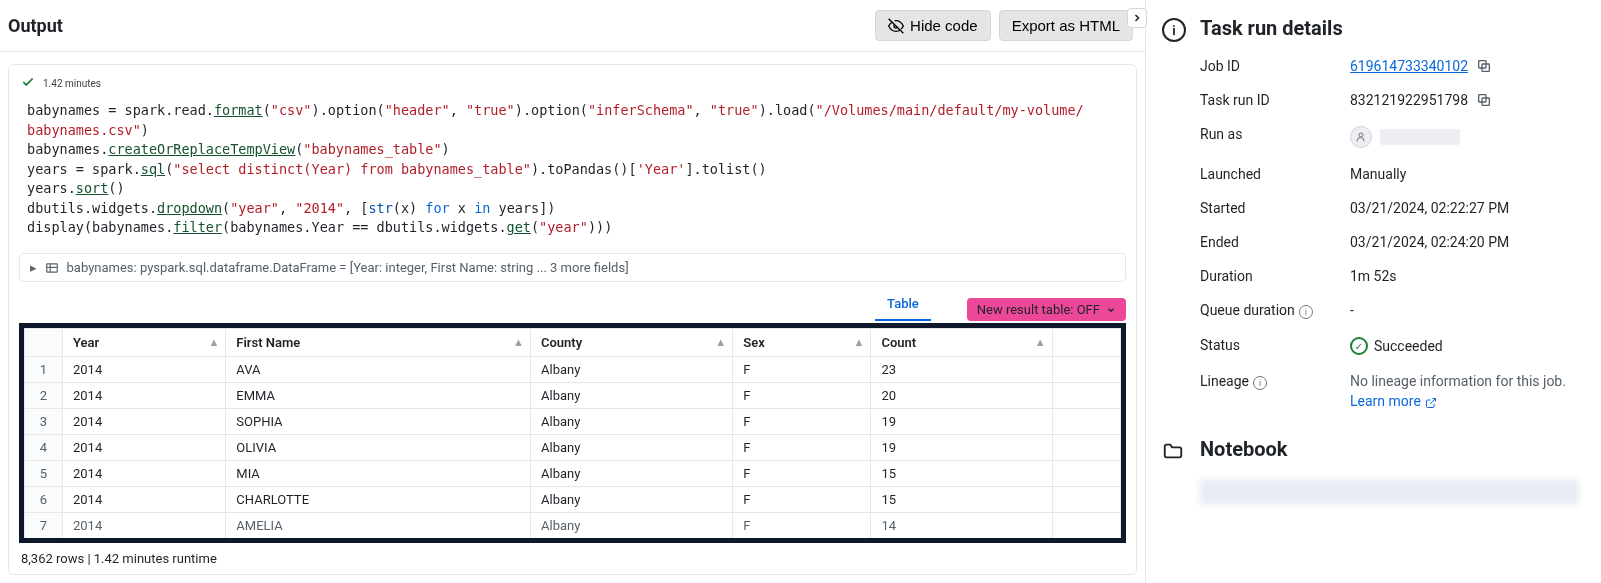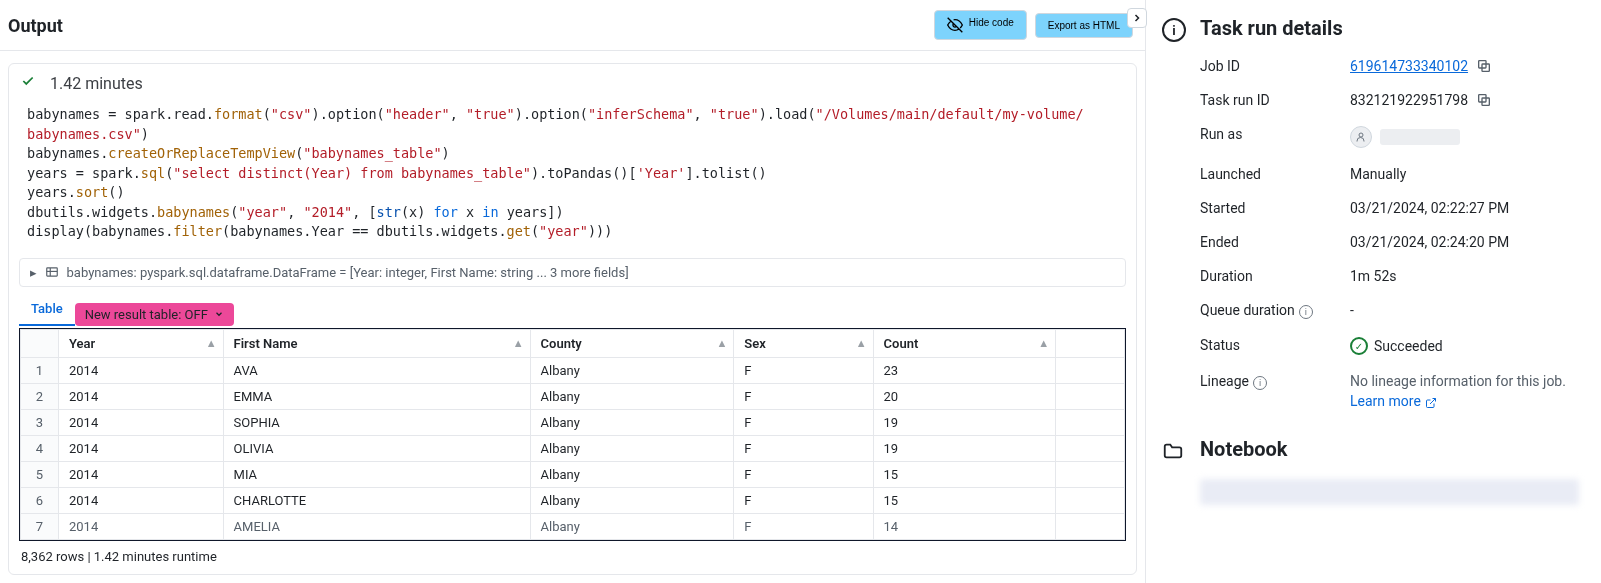--- a/index.html
+++ b/index.html
@@ -2,38 +2,38 @@
 <html><head>
 <meta charset="utf-8">
 <style>
 * { box-sizing: border-box; margin: 0; padding: 0; }
 body { font-family: -apple-system, BlinkMacSystemFont, "Segoe UI", Roboto, sans-serif; font-size: 13px; color: #1f2328; background: #fff; }
 .container { display: flex; width: 1601px; height: 583px; }
 .main { flex: 1; display: flex; flex-direction: column; border-right: 1px solid #e5e7eb; position: relative; }
 .header { display: flex; justify-content: space-between; align-items: center; padding: 10px 12px 10px 8px; border-bottom: 1px solid #e5e7eb; }
 .header h2 { font-size: 18px; font-weight: 700; }
 .header-actions { display: flex; gap: 8px; align-items: center; }
-.btn { display: inline-flex; align-items: flex-start; gap: 6px; border: 1px solid #d0d7de; background: #7dd3fc; border-radius: 4px; padding: 6px 12px; font-size: 10px; cursor: pointer; }
+.btn { display: inline-flex; align-items: center; gap: 6px; border: 1px solid #d0d7de; background: #e5e5e5; border-radius: 4px; padding: 6px 12px; font-size: 15px; cursor: pointer; }
 .collapse-btn { width: 20px; height: 20px; display: inline-flex; align-items: center; justify-content: center; cursor: pointer; border:1px solid #d0d7de; border-radius:4px; font-size:12px; position:absolute; top:8px; right:-2px; background:#fff; z-index:5;}
 .cell-wrap { padding: 12px 8px 8px 8px; flex:1; overflow:hidden; display:flex; flex-direction:column;}
 .cell { border: 1px solid #e5e7eb; border-radius: 6px; flex:1; display:flex; flex-direction:column; overflow:hidden;}
-.cell-status { display:flex; align-items:flex-start; gap:15px; padding:10px 12px; color:#3c3f44; font-size:16px;}
+.cell-status { display:flex; align-items:flex-end; gap:8px; padding:10px 12px; color:#3c3f44; font-size:10px;}
 .check-icon { color:#1a7f37; }
 .code { font-family: "SF Mono", Menlo, Consolas, monospace; font-size: 13.5px; line-height: 1.45; padding: 2px 18px 10px 18px; white-space: pre; color:#1f2328; overflow-x:auto;}
 .tok-str { color:#b31d28; }
 .tok-kw { color:#0969da; }
-.tok-fn { color:#a16207; }
+.tok-fn { color:#14532d;text-decoration:underline; }
 .tok-builtin { color:#0550ae; }
 .schema-box { margin:6px 10px 0 10px; border:1px solid #e5e7eb; border-radius:4px; padding:6px 10px; display:flex; align-items:center; gap:8px; font-size:13px; color:#57606a;}
-.tab-bar { display:flex; justify-content:flex-start; align-items:flex-end; padding:6px 10px 0 10px;}
+.tab-bar { display:flex; justify-content:flex-end; align-items:flex-end; padding:6px 10px 0 10px;gap:36px;}
 .tabs { display:flex; gap:4px;}
 .tab { padding:8px 12px; font-size:13px; color:#0969da; cursor:pointer; border-bottom:2px solid transparent;}
 .tab.active { border-bottom-color:#0969da; font-weight:500;}
 .toggle { background:#ec4899; border-radius:4px; padding:4px 10px; font-size:13px; color:#1f2328; display:flex; align-items:center; gap:6px; cursor:pointer;}
-.grid { margin:2px 10px 0 10px; border:1px solid #0f172a; overflow:hidden;}
+.grid { margin:2px 10px 0 10px; border:5px solid #0f172a; overflow:hidden;}
 .grid table { width:100%; border-collapse:collapse; font-size:13px;}
 .grid th { text-align:left; padding:6px 10px; border:1px solid #e5e7eb; background:#fff; font-weight:600; position:relative;}
 .grid td { padding:5px 10px; border:1px solid #e5e7eb; }
 .grid .rownum { width:38px; text-align:center; color:#57606a; background:#fafbfc;}
 .sort-icon { position:absolute; right:6px; top:7px; color:#9aa0a6; font-size:11px;}
 .grid tbody tr:last-child td { color:#57606a;}
 .footer { padding:8px 12px; font-size:13px; color:#1f2328;}
 .sidebar { width:455px; padding:16px 22px 10px 54px; position:relative; overflow:hidden;}
 .sidebar .info-icon { position:absolute; left:16px; top:18px; width:24px; height:24px; border:2px solid #1f2328; border-radius:50%; display:flex; align-items:center; justify-content:center; font-weight:700; font-size:13px;}
 .sidebar h3 { font-size:20px; font-weight:700; margin-bottom:18px;}
@@ -89,21 +89,21 @@
               </svg>
           </span>
           <span>1.42 minutes</span>
         </div>
 
         <div class="code"><span>babynames = spark.read.</span><span class="tok-fn">format</span>(<span class="tok-str">"csv"</span>)<span>.option(</span><span class="tok-str">"header"</span>, <span class="tok-str">"true"</span><span>).option(</span><span class="tok-str">"inferSchema"</span>, <span class="tok-str">"true"</span><span>).load(</span><span class="tok-str">"/Volumes/main/default/my-volume/</span>
 <span class="tok-str">babynames.csv"</span><span>)</span>
 <span>babynames.</span><span class="tok-fn">createOrReplaceTempView</span>(<span class="tok-str">"babynames_table"</span>)
 <span>years = spark.</span><span class="tok-fn">sql</span>(<span class="tok-str">"select distinct(Year) from babynames_table"</span>)<span>.toPandas()[</span><span class="tok-str">'Year'</span><span>].tolist()</span>
 <span>years.</span><span class="tok-fn">sort</span><span>()</span>
-<span>dbutils.widgets.</span><span class="tok-fn">babynames</span>(<span class="tok-str">"year"</span>, <span class="tok-str">"2014"</span><span>, [</span><span class="tok-builtin">str</span><span>(x) </span><span class="tok-kw">for</span><span> x </span><span class="tok-kw">in</span><span> years])</span>
+<span>dbutils.widgets.</span><span class="tok-fn">dropdown</span>(<span class="tok-str">"year"</span>, <span class="tok-str">"2014"</span><span>, [</span><span class="tok-builtin">str</span><span>(x) </span><span class="tok-kw">for</span><span> x </span><span class="tok-kw">in</span><span> years])</span>
 <span>display(babynames.</span><span class="tok-fn">filter</span><span>(babynames.Year == dbutils.widgets.</span><span class="tok-fn">get</span>(<span class="tok-str">"year"</span><span>)))</span></div>
 
         <div class="schema-box">
           <span>▸</span>
           <svg width="14" height="14" viewBox="0 0 24 24" fill="none" stroke="#57606a" stroke-width="2">
               <rect x="3" y="5" width="18" height="14" rx="1"></rect>
               <line x1="3" y1="11" x2="21" y2="11"></line>
               <line x1="9" y1="5" x2="9" y2="19"></line>
             </svg>
           <span>babynames:  pyspark.sql.dataframe.DataFrame = [Year: integer, First Name: string ... 3 more fields]</span>

